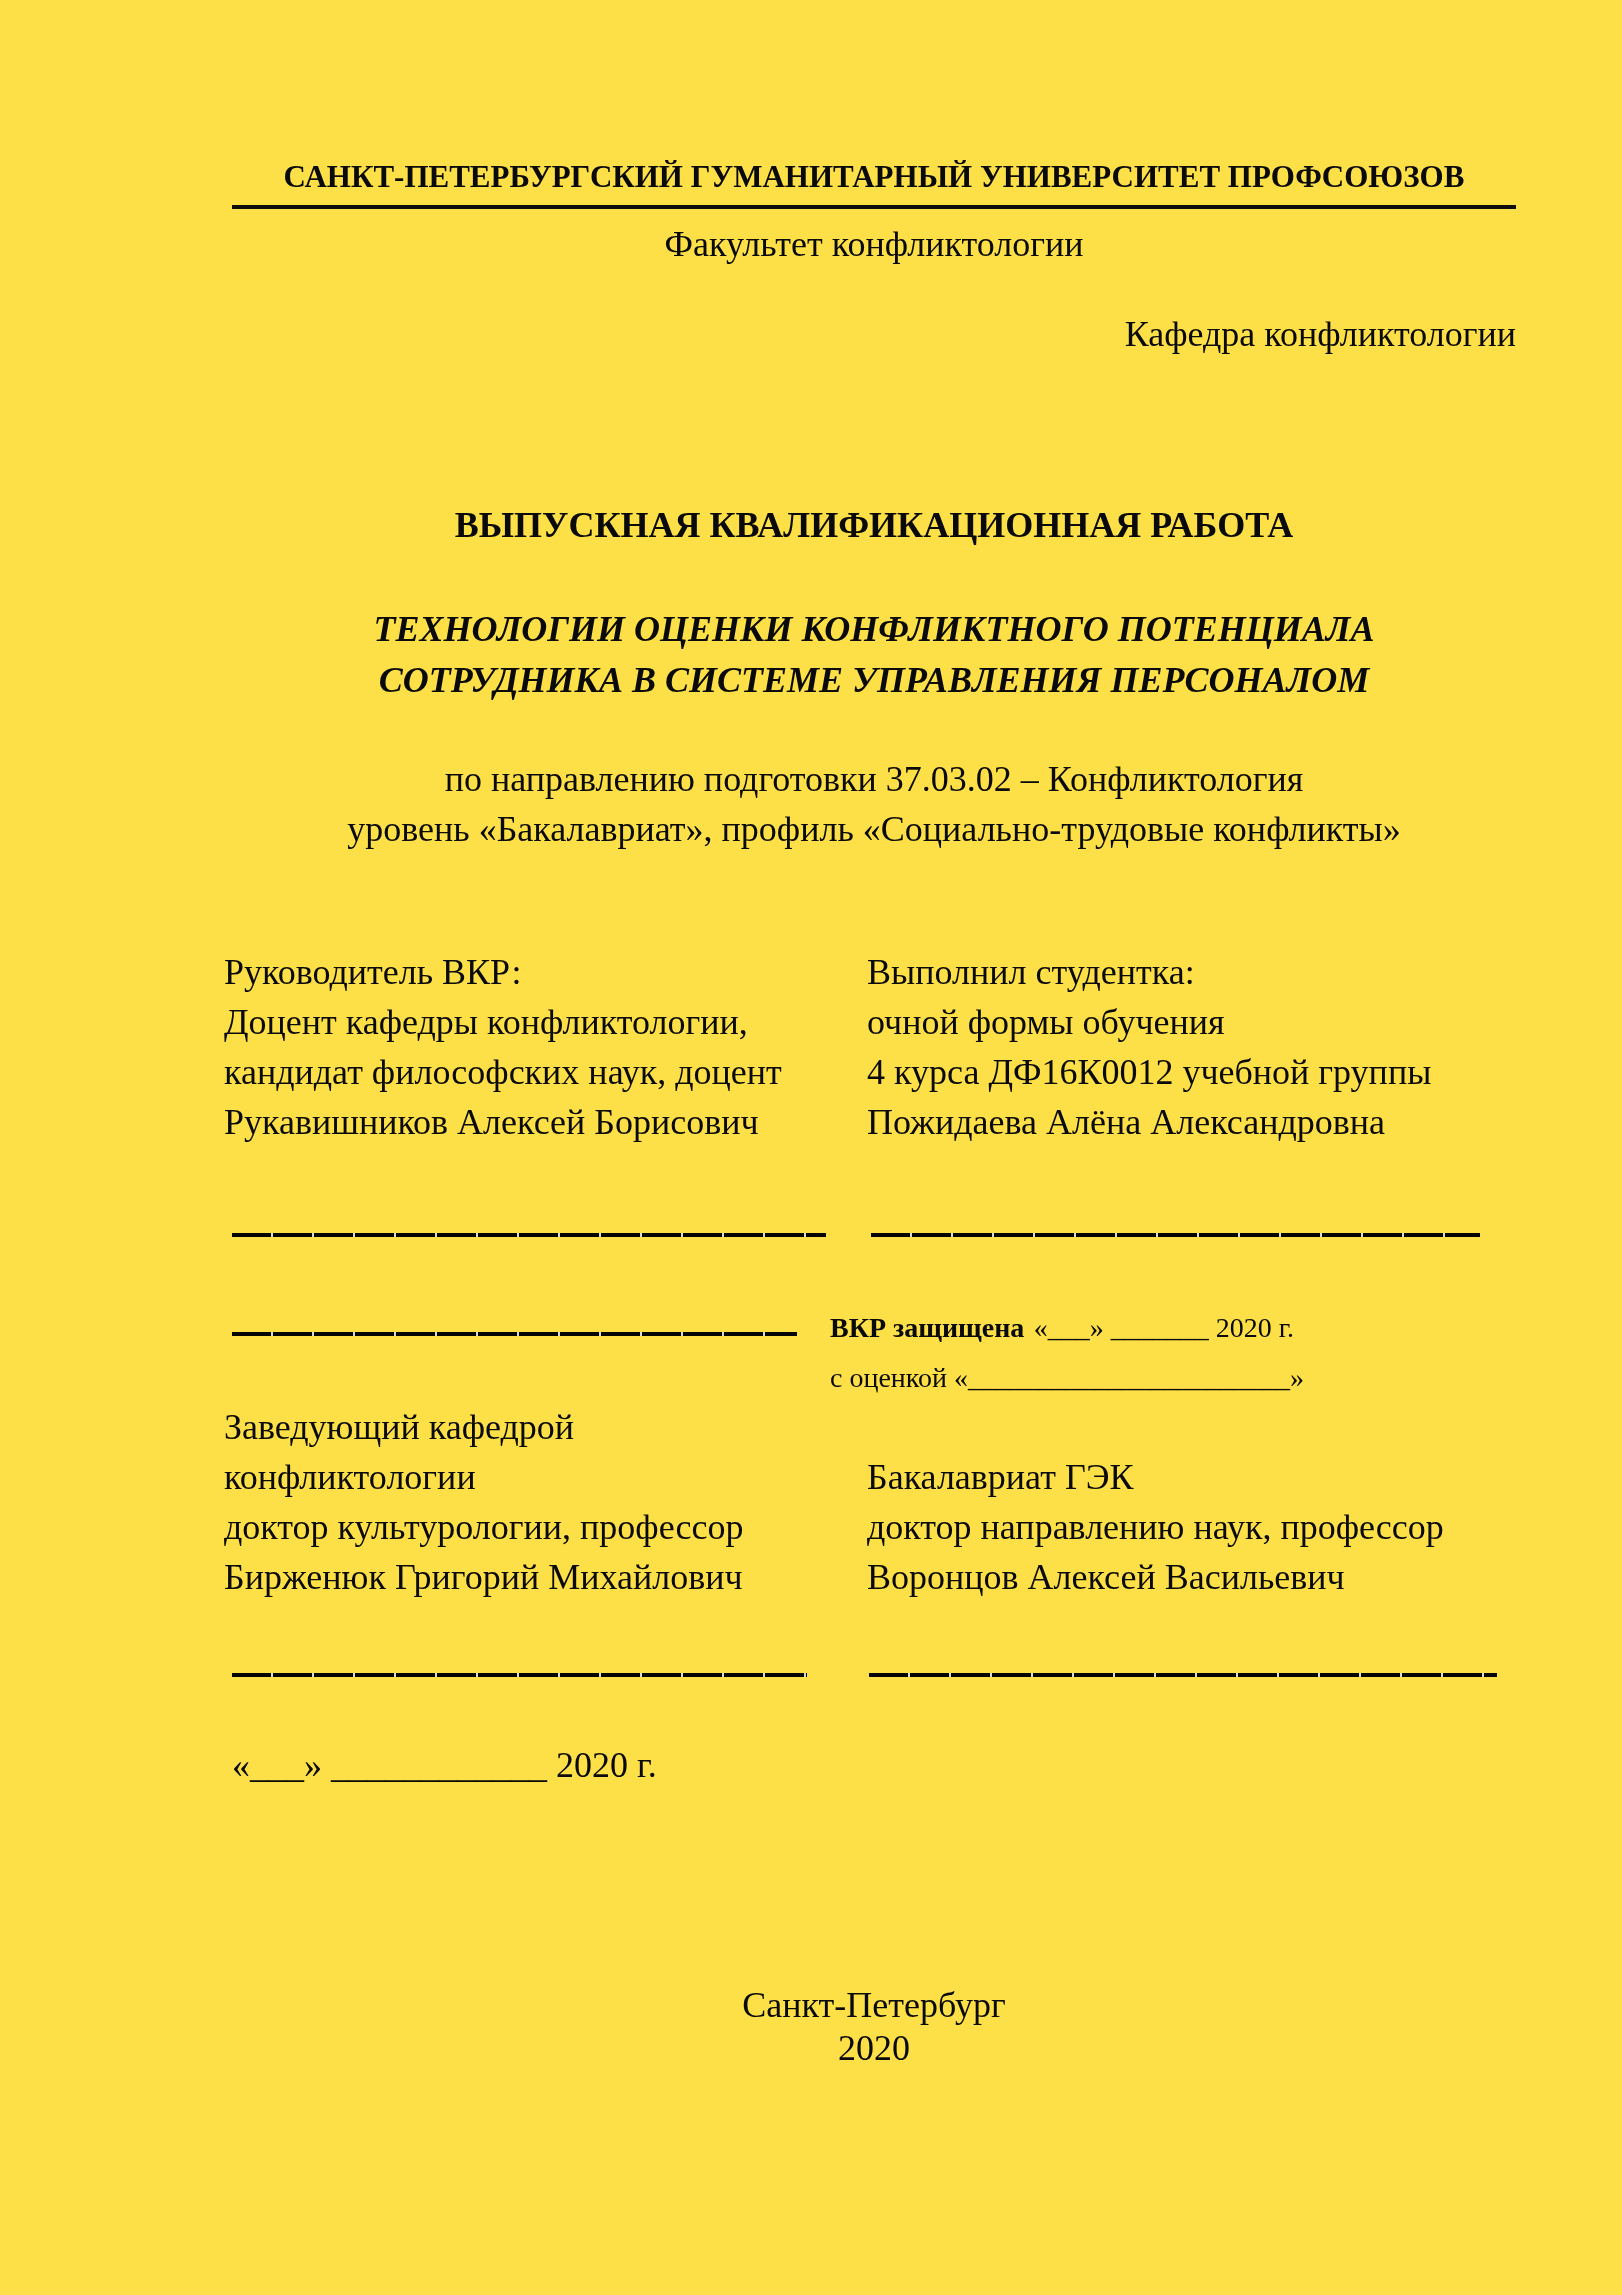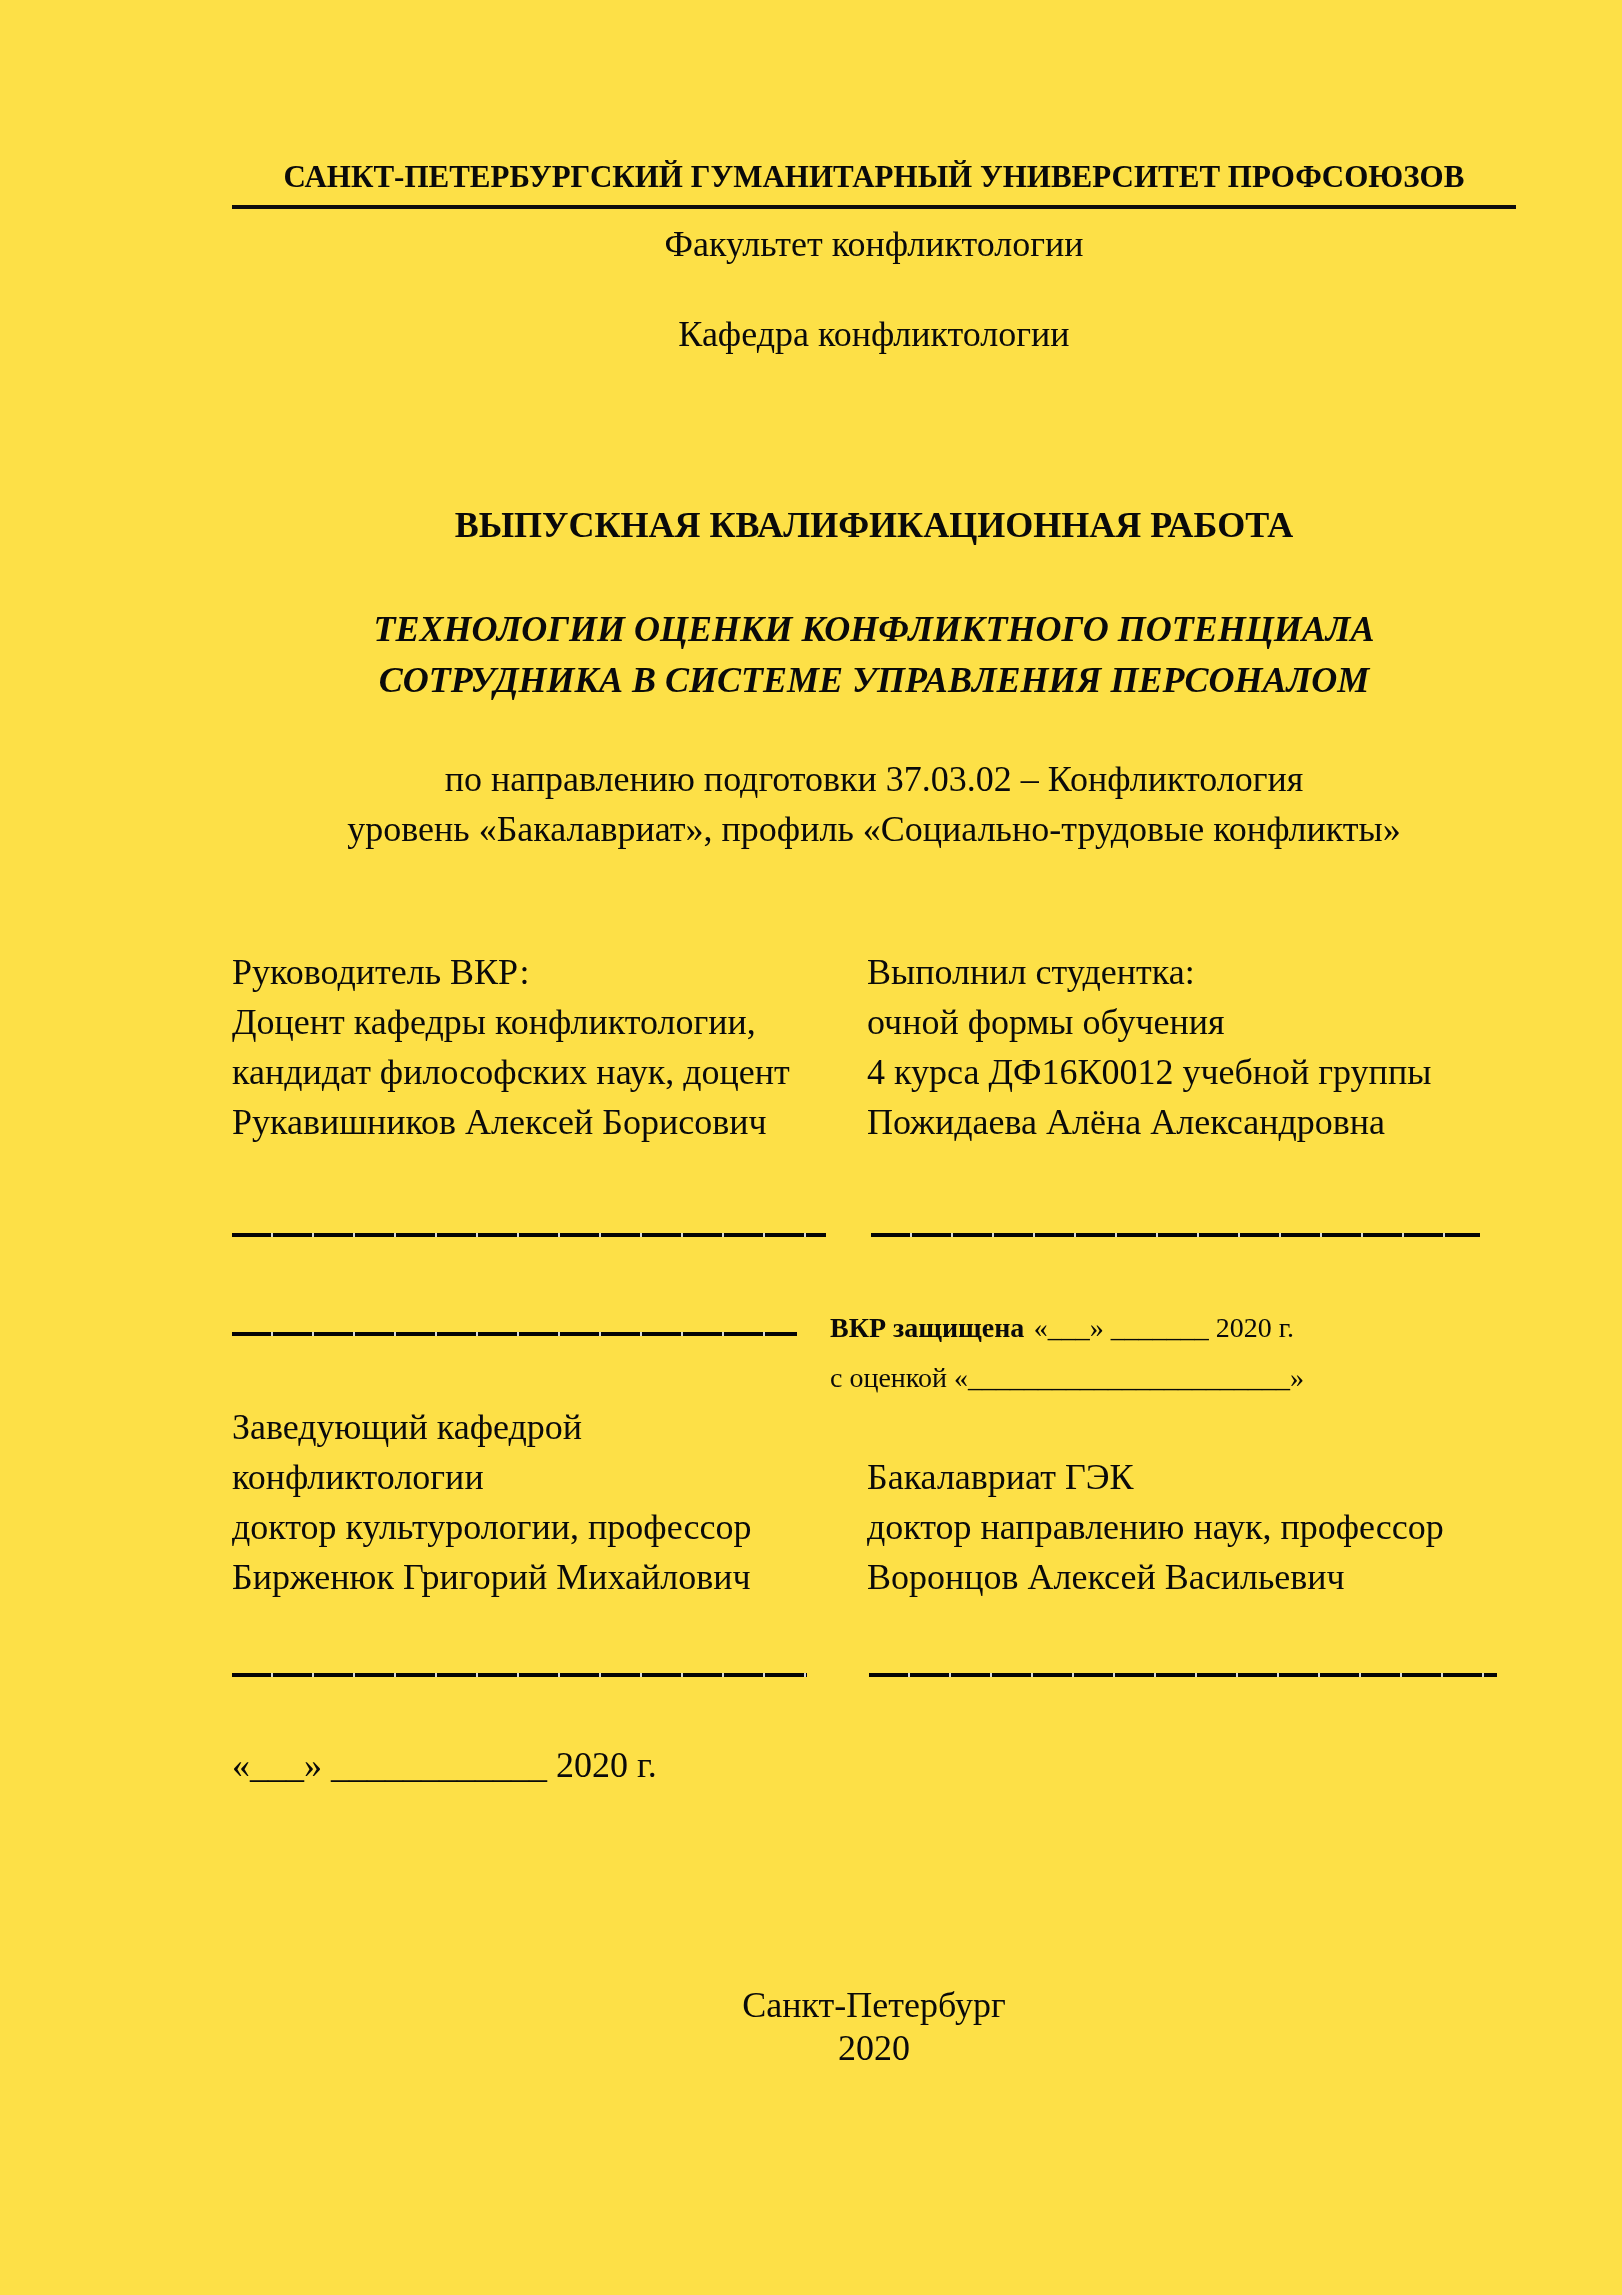--- a/index.html
+++ b/index.html
@@ -13,21 +13,21 @@
     height: 2295px;
     margin: 0 auto;
     background: #fde047;
     font-family: "Liberation Serif", "DejaVu Serif", serif;
     color: #0a0a0a;
     overflow: hidden;
   }
   .abs { position: absolute; }
   .content-col { left: 232px; width: 1284px; }
   .center { text-align: center; }
-  .right  { text-align: center; }
+  .right  { text-align: right; }
   .nowrap { white-space: nowrap; }
   .bold   { font-weight: bold; }
 
   .header {
     top: 159px;
     font-size: 31px;
     font-weight: bold;
     line-height: 36px;
     padding-bottom: 10.2px;
     border-bottom: 4.7px solid #0d0d0d;
@@ -36,21 +36,21 @@
   .department  { top: 311px;  font-size: 36px; line-height: 46px; }
   .work-type   { top: 502px;  font-size: 36px; line-height: 46px; }
   .thesis-title{ top: 604px;  font-size: 36px; line-height: 51px; font-style: italic; }
   .program     { top: 754px;  font-size: 36px; line-height: 50px; }
 
   .col {
     font-size: 36px;
     line-height: 50px;
   }
   .col div { white-space: nowrap; }
-  .col-left  { left: 232px;  width: 636px; }
+  .col-left  { left: 224px;  width: 636px; }
   .col-right { left: 867px; width: 652px; }
   .row1 { top: 947px; }
   .row2-left  { top: 1402px; }
   .row2-right { top: 1452px; }
 
   .defense { top: 1303px; left: 830px; width: 659px; font-size: 28px; line-height: 50px; }
   .defense div { white-space: nowrap; }
   .defense-rest { margin-left: 9.4px; }
 
   .hod-date { top: 1740px; left: 232px; font-size: 36px; line-height: 50px; white-space: nowrap; }

